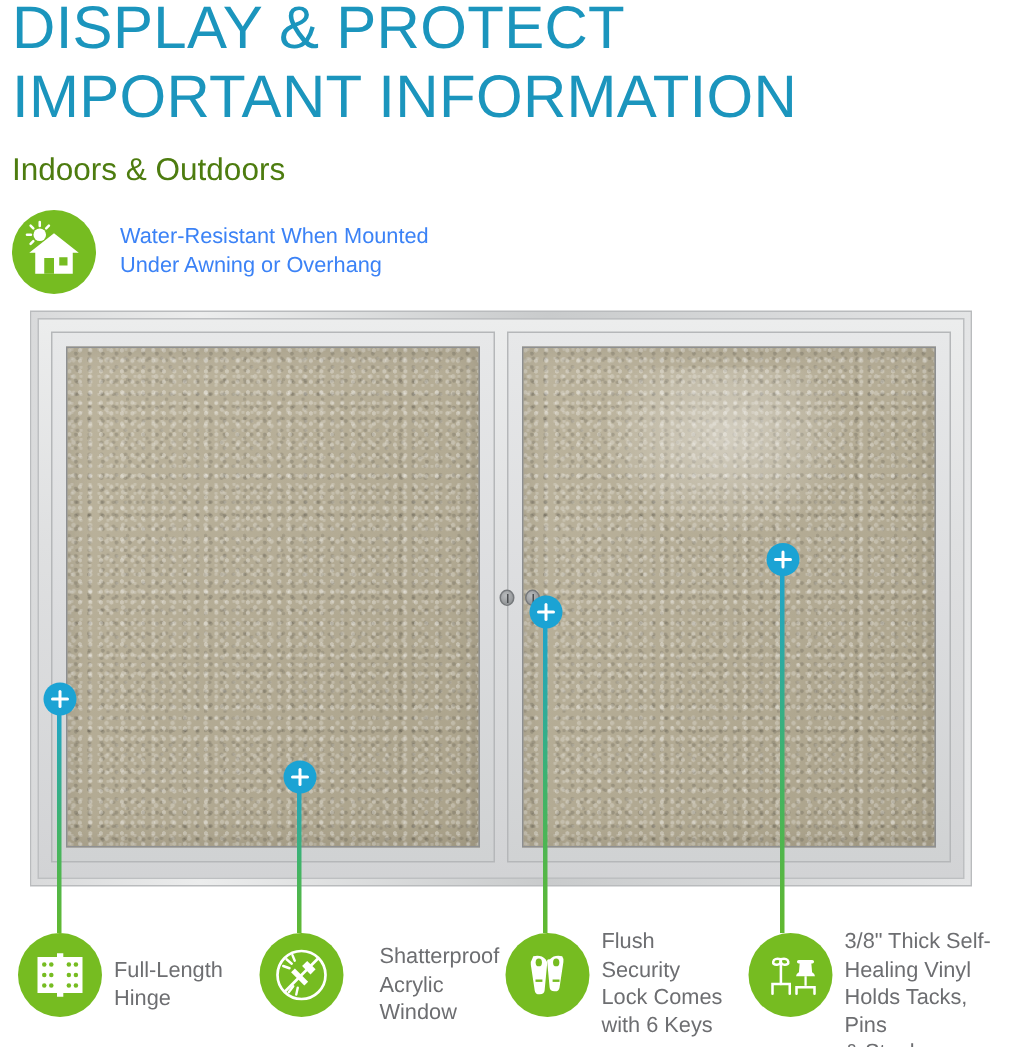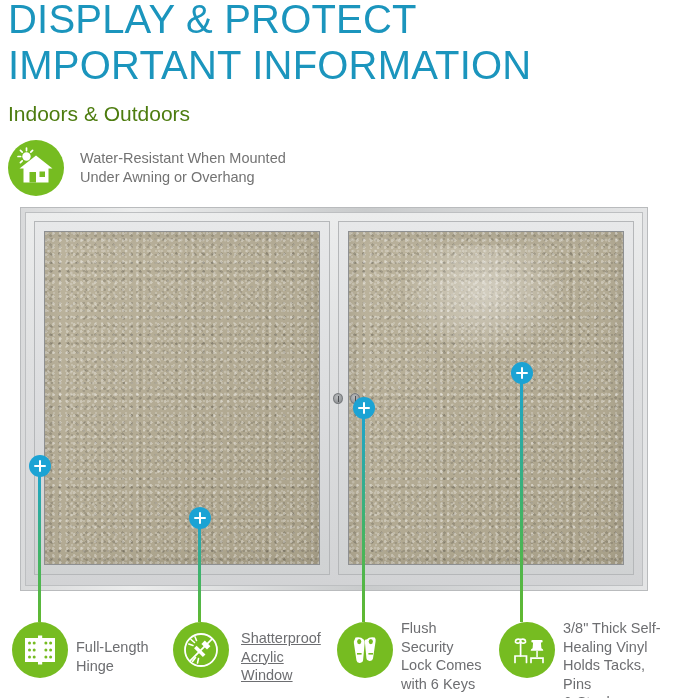--- a/index.html
+++ b/index.html
@@ -26,21 +26,21 @@
   }
 
   
   .wr-row{position:absolute;left:8px;top:140px;width:400px;height:58px;}
   .wr-circle{
     position:absolute;left:0;top:0;width:56px;height:56px;border-radius:50%;
     background:#76bc21;
   }
   .wr-text{
     position:absolute;left:72px;top:9px;
-    color:#737373;font-size:14.5px;line-height:19px;white-space:pre-line;
+    color:#3b82f6;font-size:14.5px;line-height:19px;white-space:pre-line;
   }
   .icon-svg{display:block;width:100%;height:100%;}
 
   
   .cabinet{
     position:absolute;left:20px;top:207px;width:628px;height:384px;
   }
   
   .cab-outer{
     position:absolute;inset:0;
@@ -230,21 +230,21 @@
         </g>
         <g stroke="#ffffff" stroke-width="1.6" stroke-linecap="round">
           <line x1="21.5" y1="20.5" x2="18.0" y2="17.5"></line>
           <line x1="20.0" y1="23.5" x2="15.8" y2="22.0"></line>
           <line x1="23.5" y1="18.5" x2="22.0" y2="14.8"></line>
           <line x1="22.5" y1="35.5" x2="19.5" y2="39.5"></line>
           <line x1="25.5" y1="36.5" x2="24.5" y2="41.0"></line>
         </g>
       </svg>
     </div>
-    <div class="feat-text" style="left:68px;top:7px;text-decoration:underline;">Shatterproof
+    <div class="feat-text" style="left:80px;top:7px;">Shatterproof
 Acrylic
 Window</div>
   </div>
 
   <div class="feature" style="left:337px;top:622px;width:160px;height:76px;">
     <div class="feat-circle">
       <svg class="icon-svg" viewBox="0 0 56 56" aria-hidden="true">
         <g fill="#ffffff">
           <path d="M18.5 15.5 q5.2 -1.2 8.2 2.0 q1.4 1.6 1.0 3.6 l-1.6 17.0 q-0.2 2.6 -3.2 2.8 q-3.0 0.2 -3.4 -2.4 l-2.6 -17.2 q-0.4 -2.2 0.8 -3.8 z"></path>
           <path d="M29.6 17.5 q3.0 -3.2 8.2 -2.0 q1.2 1.6 0.8 3.8 l-2.6 17.2 q-0.4 2.6 -3.4 2.4 q-3.0 -0.2 -3.2 -2.8 l-1.6 -17.0 q-0.4 -2.0 1.8 -1.6 z"></path>

